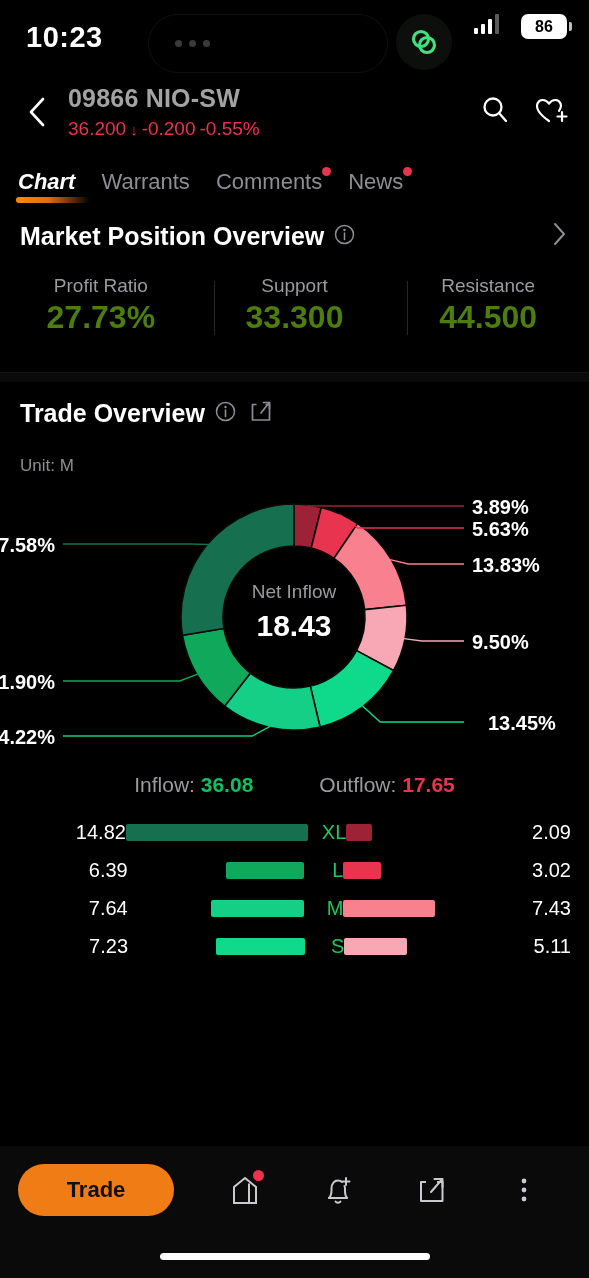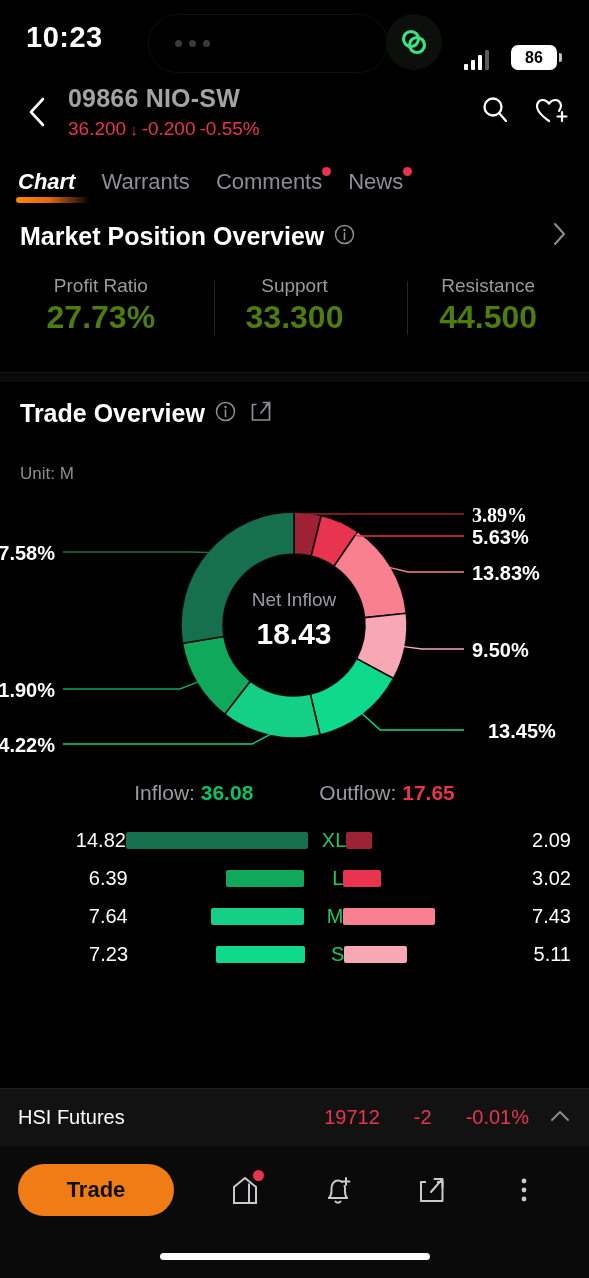--- a/index.html
+++ b/index.html
@@ -13,21 +13,21 @@
   
   .statusbar { height:75px; display:flex; align-items:center; padding:0 26px; position:relative; }
   .sb-time { font-size:29px; font-weight:700; letter-spacing:.5px; color:#fff; }
   .dynamic-island {
     position:absolute; left:148px; top:14px; width:240px; height:59px;
     background:#000; border-radius:30px; border:1px solid #101010;
     display:flex; align-items:center; justify-content:flex-start; padding-left:26px;
   }
   .di-dots { display:flex; gap:7px; }
   .di-dots i { width:7px; height:7px; border-radius:50%; background:#3a3a3a; display:block; }
-  .sb-right { position:absolute; right:32px; top:14px; display:flex; align-items:flex-end; gap:22px; }
+  .sb-right { position:absolute; right:22px; top:14px; display:flex; align-items:flex-start; gap:22px; }
   .circle-icon { width:56px; height:56px; border-radius:50%; background:#0d0f0d;
                  display:flex; align-items:center; justify-content:center; }
   .sig { display:flex; align-items:flex-end; gap:2.5px; height:20px; }
   .sig i { width:4.5px; background:#fff; border-radius:1px; display:block; }
   .sig i:nth-child(1){height:6px;} .sig i:nth-child(2){height:10px;}
   .sig i:nth-child(3){height:15px;} .sig i:nth-child(4){height:20px;background:#5b5b5b;}
   .batt { width:46px; height:25px; border-radius:7px; background:#fff; color:#000;
           font-size:16px; font-weight:700; display:flex; align-items:center;
           justify-content:center; position:relative; }
   .batt::after { content:""; position:absolute; right:-5px; top:8px; width:3px; height:9px;
@@ -63,21 +63,21 @@
   .share-ic { margin-left:14px; }
   .chev-right { position:absolute; right:2px; }
 
   .metrics { display:flex; margin-top:8px;gap:32px; }
   .metric { flex:1; text-align:center; position:relative; }
   .metric + .metric::before { content:""; position:absolute; left:0; top:6px;
       width:1px; height:54px; background:#262626; }
   .metric-label { font-size:19px; color:#9a9a9f; }
   .metric-value { font-size:32px; font-weight:700; color:#4d7c0f; margin-top:2px; }
 
-  .unit { font-size:17px; color:#8d8d92; margin-top:20px; }
+  .unit { font-size:17px; color:#8d8d92; margin-top:12px; }
 
   
   .chart-wrap { position:relative; width:589px; height:275px; margin-top:10px; }
   .chart-wrap svg { position:absolute; left:0; top:0; }
   .lead-label { position:absolute; font-size:20px; font-weight:700; color:#fff; white-space:nowrap; }
   .donut-center-top { font-size:19px; fill:#9a9a9f; }
   .donut-center-val { font-size:30px; font-weight:700; fill:#fff; }
 
   
   .flow-row { display:flex; justify-content:center; gap:66px; margin-top:12px; font-size:21px; }
@@ -275,21 +275,21 @@
         <polyline points="403.8821379536534,152.67754042169634 421.8821379536534,155 464,155" fill="none" stroke="#f8a8b4" stroke-width="1.4"></polyline>
         <polyline points="362.227795370519,219.8198622993674 380.227795370519,236 464,236" fill="none" stroke="#0fd98a" stroke-width="1.4"></polyline>
         <polyline points="270.1864363850797,240.43908893973003 252.18643638507967,250 63,250" fill="none" stroke="#16cf87" stroke-width="1.4"></polyline>
         <polyline points="197.70453046664863,188.19425274755673 179.70453046664863,195 63,195" fill="none" stroke="#10a85b" stroke-width="1.4"></polyline>
         <polyline points="208.65199003185393,58.47609225588269 190.65199003185393,58 63,58" fill="none" stroke="#16704f" stroke-width="1.4"></polyline>
       </g>
     <text x="294" y="112" text-anchor="middle" class="donut-center-top">Net Inflow</text>
     <text x="294" y="150" text-anchor="middle" class="donut-center-val">18.43</text>
   </svg>
   <div id="donut-labels">
-      <div class="lead-label" style="left: 472px; top: 10px; font-family: Liberation Serif, serif;">3.89%</div>
+      <div class="lead-label" style="left: 472px; top: 10px;">3.89%</div>
       <div class="lead-label" style="left: 472px; top: 32px;">5.63%</div>
       <div class="lead-label" style="left: 472px; top: 68px;">13.83%</div>
       <div class="lead-label" style="left: 472px; top: 145px;">9.50%</div>
       <div class="lead-label" style="left: 472px; top: 226px; margin-left: 16px;">13.45%</div>
       <div class="lead-label" style="right: 534px; top: 240px;">14.22%</div>
       <div class="lead-label" style="right: 534px; top: 185px;">11.90%</div>
       <div class="lead-label" style="right: 534px; top: 48px;">27.58%</div>
     </div>
 </div>
 
@@ -345,31 +345,20 @@
       </div>
       <div class="bar-mid">S</div>
       <div class="bar-right-track">
         <div class="bar-right-fill" style="width:62.8px;background:#f8a8b4"></div>
       </div>
       <div class="bv-right">5.11</div>
     </div>
   </div>
 
 <div class="bottom-area">
-  <div class="hsi">
-    <span class="hsi-name">HSI Futures</span>
-    <span class="hsi-val">19712</span>
-    <span class="hsi-chg">-2</span>
-    <span class="hsi-pct">-0.01%</span>
-    <span class="hsi-caret">
-      <svg width="22" height="16" viewBox="0 0 22 16">
-          <polyline points="3,12 11,4 19,12" fill="none" stroke="#8d8d92" stroke-width="1.9" stroke-linecap="round" stroke-linejoin="round"></polyline>
-        </svg>
-    </span>
-  </div>
 
   <div class="tabbar">
     <button class="trade-btn">Trade</button>
     <div class="tb-icons">
       <div class="tb-ic">
         <svg width="38" height="38" viewBox="0 0 38 38">
           <path d="M8 32 V16 L19 7 L30 16 V32 Z" fill="none" stroke="#c9c9ce" stroke-width="2"></path>
           <line x1="23" y1="12.5" x2="23" y2="32" stroke="#c9c9ce" stroke-width="2"></line>
         </svg>
         <span class="badge"></span>

